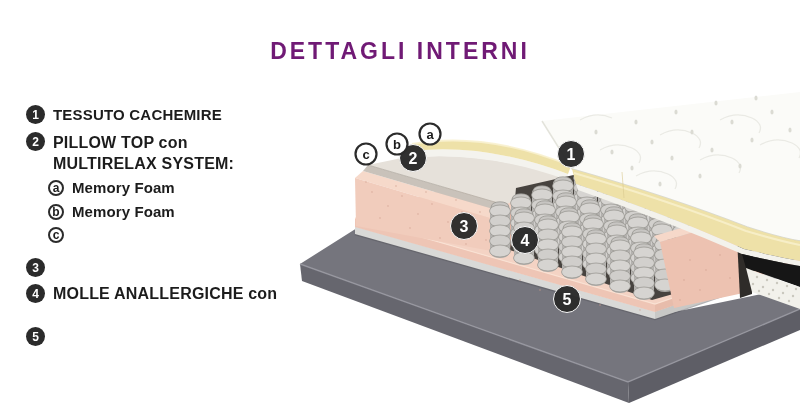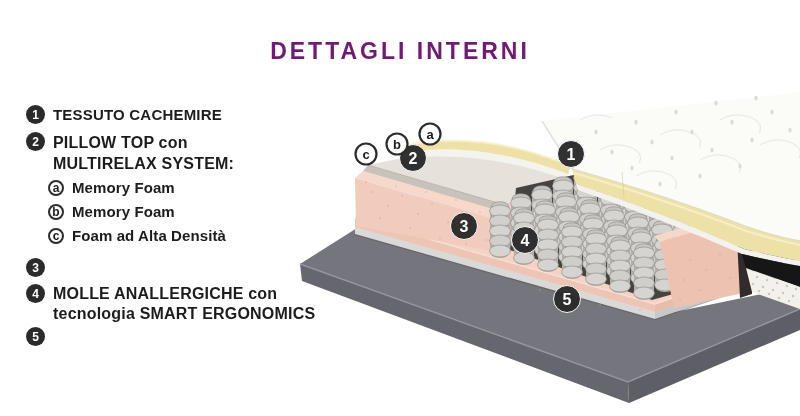--- a/index.html
+++ b/index.html
@@ -287,32 +287,30 @@
     <div class="legend-row" style="left:48px;top:179px;">
       <div class="sub-circle">a</div>
       <div class="sub-label">Memory Foam</div>
     </div>
     <div class="legend-row" style="left:48px;top:203px;">
       <div class="sub-circle">b</div>
       <div class="sub-label">Memory Foam</div>
     </div>
     <div class="legend-row" style="left:48px;top:227px;">
       <div class="sub-circle">c</div>
-      <div class="sub-label">Foam ad Alta Densità</div>
     </div>
 
     <div class="legend-row" style="left:26px;top:258px;">
       <div class="num-circle">3</div>
     </div>
 
     <div class="legend-row two" style="left:26px;top:284px;">
       <div class="num-circle">4</div>
       <div class="legend-lines" style="line-height:20px;">
         <div>MOLLE ANALLERGICHE con</div>
-        <div class="l2">tecnologia SMART ERGONOMICS</div>
       </div>
     </div>
 
     <div class="legend-row" style="left:26px;top:327px;">
       <div class="num-circle">5</div>
     </div>
 
   </div>
 </div>
 

